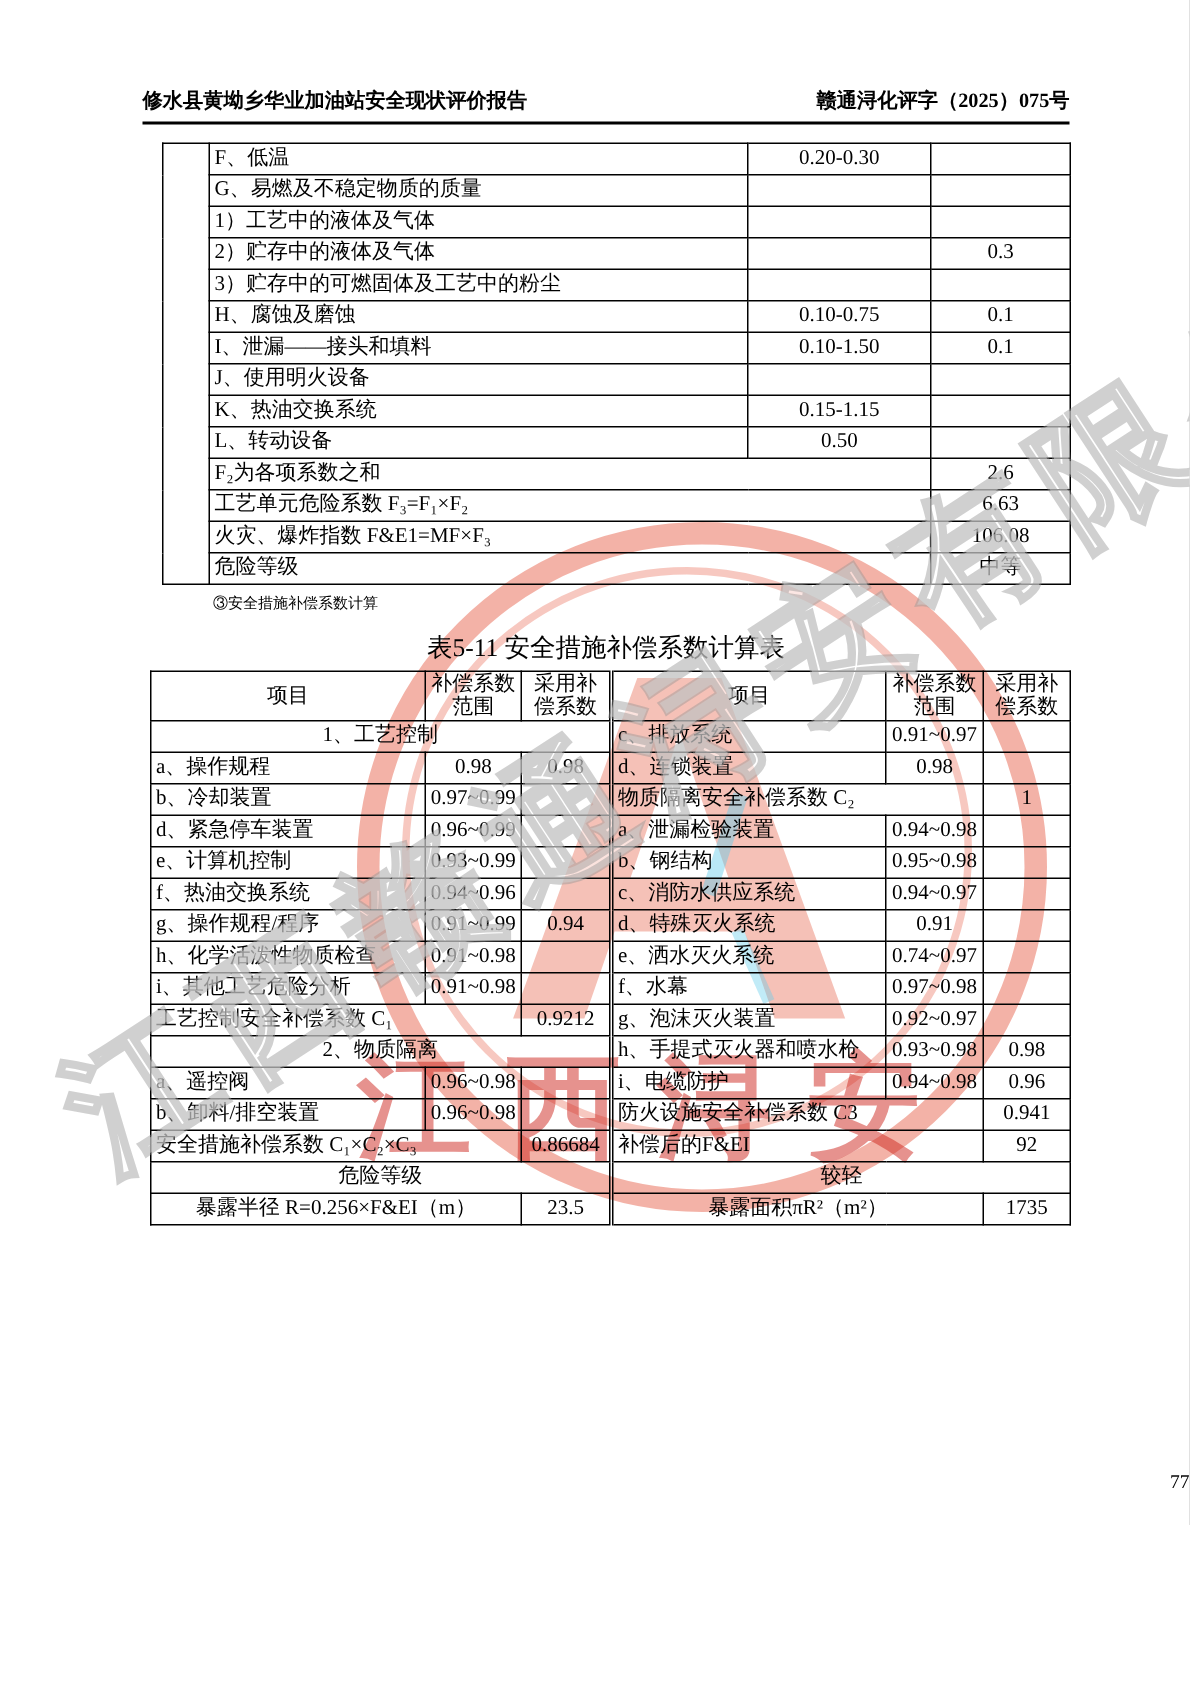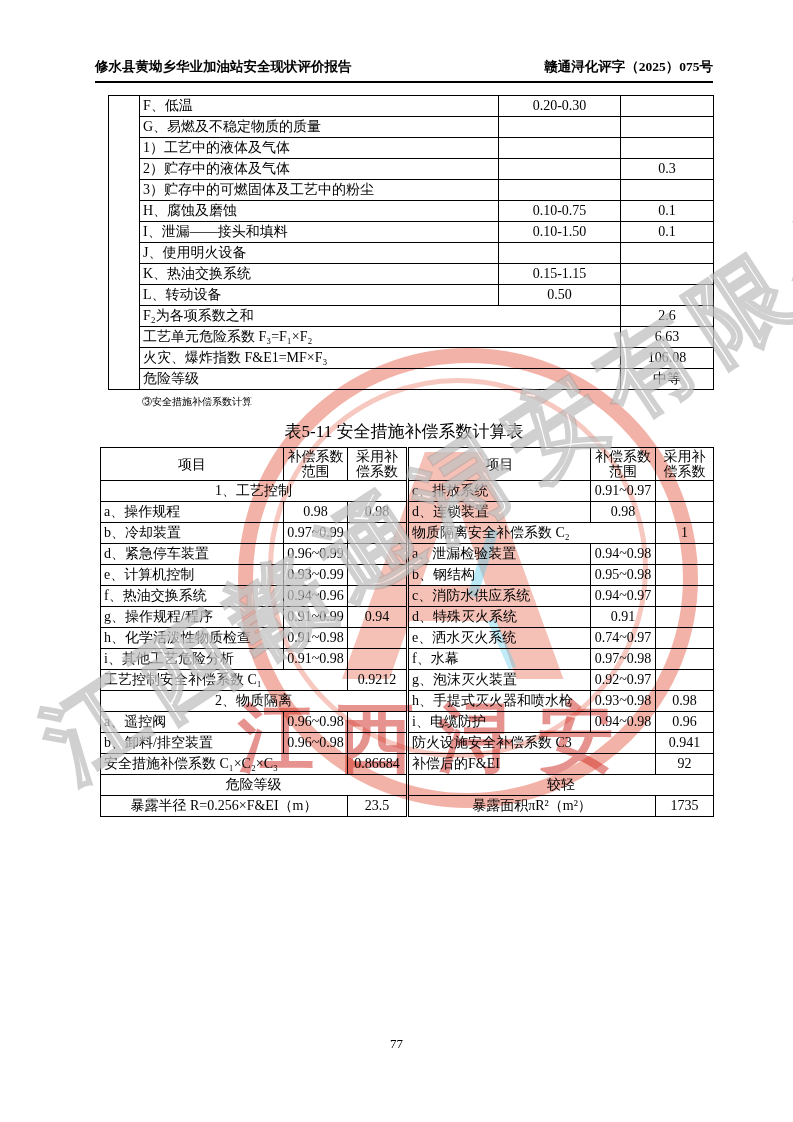--- a/index.html
+++ b/index.html
@@ -23,21 +23,21 @@
 
   #toptable{position:absolute;left:108px;top:95px;width:605px;}
   #heading{position:absolute;left:142px;top:395px;font-size:10px;}
   #tabletitle{position:absolute;left:95px;top:420px;width:618px;text-align:center;
               font-weight:normal;font-size:17px;}
   #comptable{position:absolute;left:100px;top:447px;width:613px;}
 
   #analysis{position:absolute;left:95px;top:843px;width:618px;font-size:16.5px;
             line-height:31px;text-align:justify;}
   #analysis p{margin:0;text-indent:33px;}
-  #pagenum{position:absolute;left:0;top:1036px;width:100%;text-align:center;font-size:13px;}
+  #pagenum{position:absolute;left:0;top:980px;width:100%;text-align:right;font-size:13px;}
 
   
   .wm{position:absolute;pointer-events:none;}
   .wm-back{z-index:1;}
   .wm-front{z-index:3;}
   .wm-ring{left:238px;top:348px;width:430px;height:430px;border:15px solid rgba(227,72,45,.42);
            border-radius:50%;}
   .wm-ring-inner{left:268px;top:378px;width:370px;height:370px;border:5px solid rgba(227,72,45,.30);
            border-radius:50%;}
   .wm-a{left:268px;top:360px;width:370px;height:410px;text-align:center;

